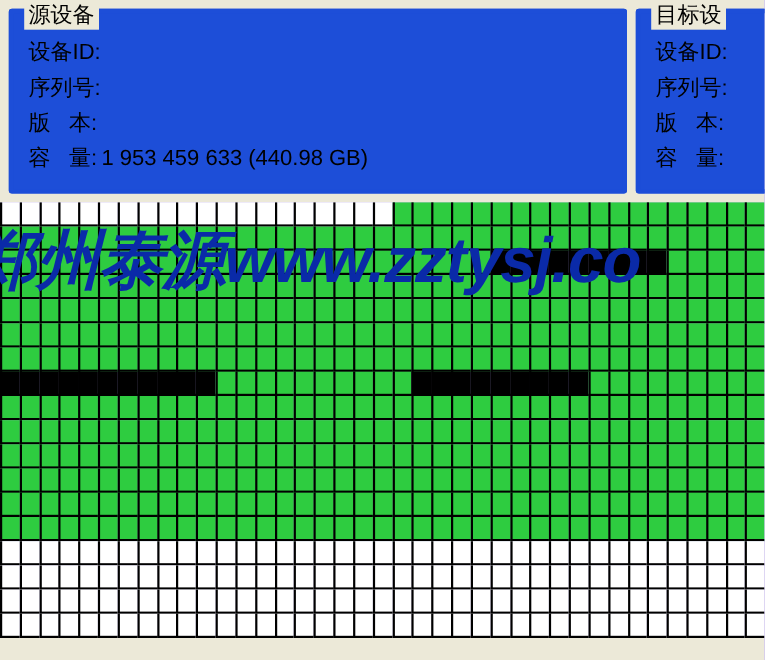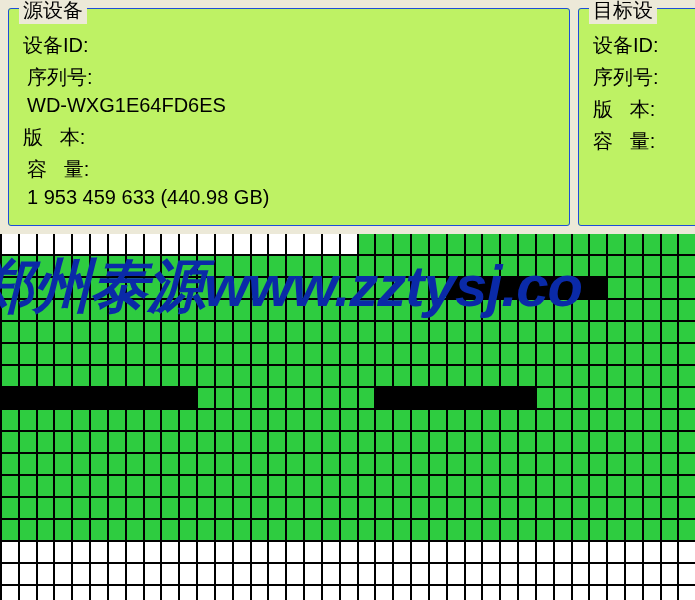--- a/index.html
+++ b/index.html
@@ -10,44 +10,43 @@
   width: 695px;
   height: 600px;
   overflow: hidden;
 }
 .top-area {
   display: flex;
   gap: 8px;
   padding: 8px 0 8px 8px;
 }
 .group-box {
-  border: 1px solid #1d4ed8;
+  border: 4px solid #1d4ed8;
   border-radius: 3px;
   position: relative;
   padding: 18px 14px 10px 14px;
-  background: #bef264;
+  background: #1d4ed8;
   flex: 0 0 auto;
 }
 .group-box.source { width: 562px; }
 .group-box.target { width: 140px; }
 .group-title {
   position: absolute;
   top: -12px;
   left: 10px;
   background: #ece9d8;
   padding: 0 4px;
   font-size: 20px;
 }
 .field-row {
   display: flex;
   align-items: baseline;
   margin: 4px 0;
   font-size: 20px;
   line-height: 28px;
-  flex-direction: column;
 }
 .field-label {
   white-space: pre;
 }
 .field-value {
   margin-left: 4px;
 }
 .grid-area {
   background: #c4b5fd;
   padding: 0;
@@ -85,21 +84,20 @@
 <body>
 
 <div class="top-area">
   <fieldset class="group-box source">
     <div class="group-title">源设备</div>
     <div class="field-row">
       <span class="field-label">设备ID:</span>
     </div>
     <div class="field-row">
       <span class="field-label">序列号:</span>
-      <span class="field-value">WD-WXG1E64FD6ES</span>
     </div>
     <div class="field-row">
       <span class="field-label">版   本:</span>
     </div>
     <div class="field-row">
       <span class="field-label">容   量:</span>
       <span class="field-value">1 953 459 633 (440.98 GB)</span>
     </div>
   </fieldset>
 

